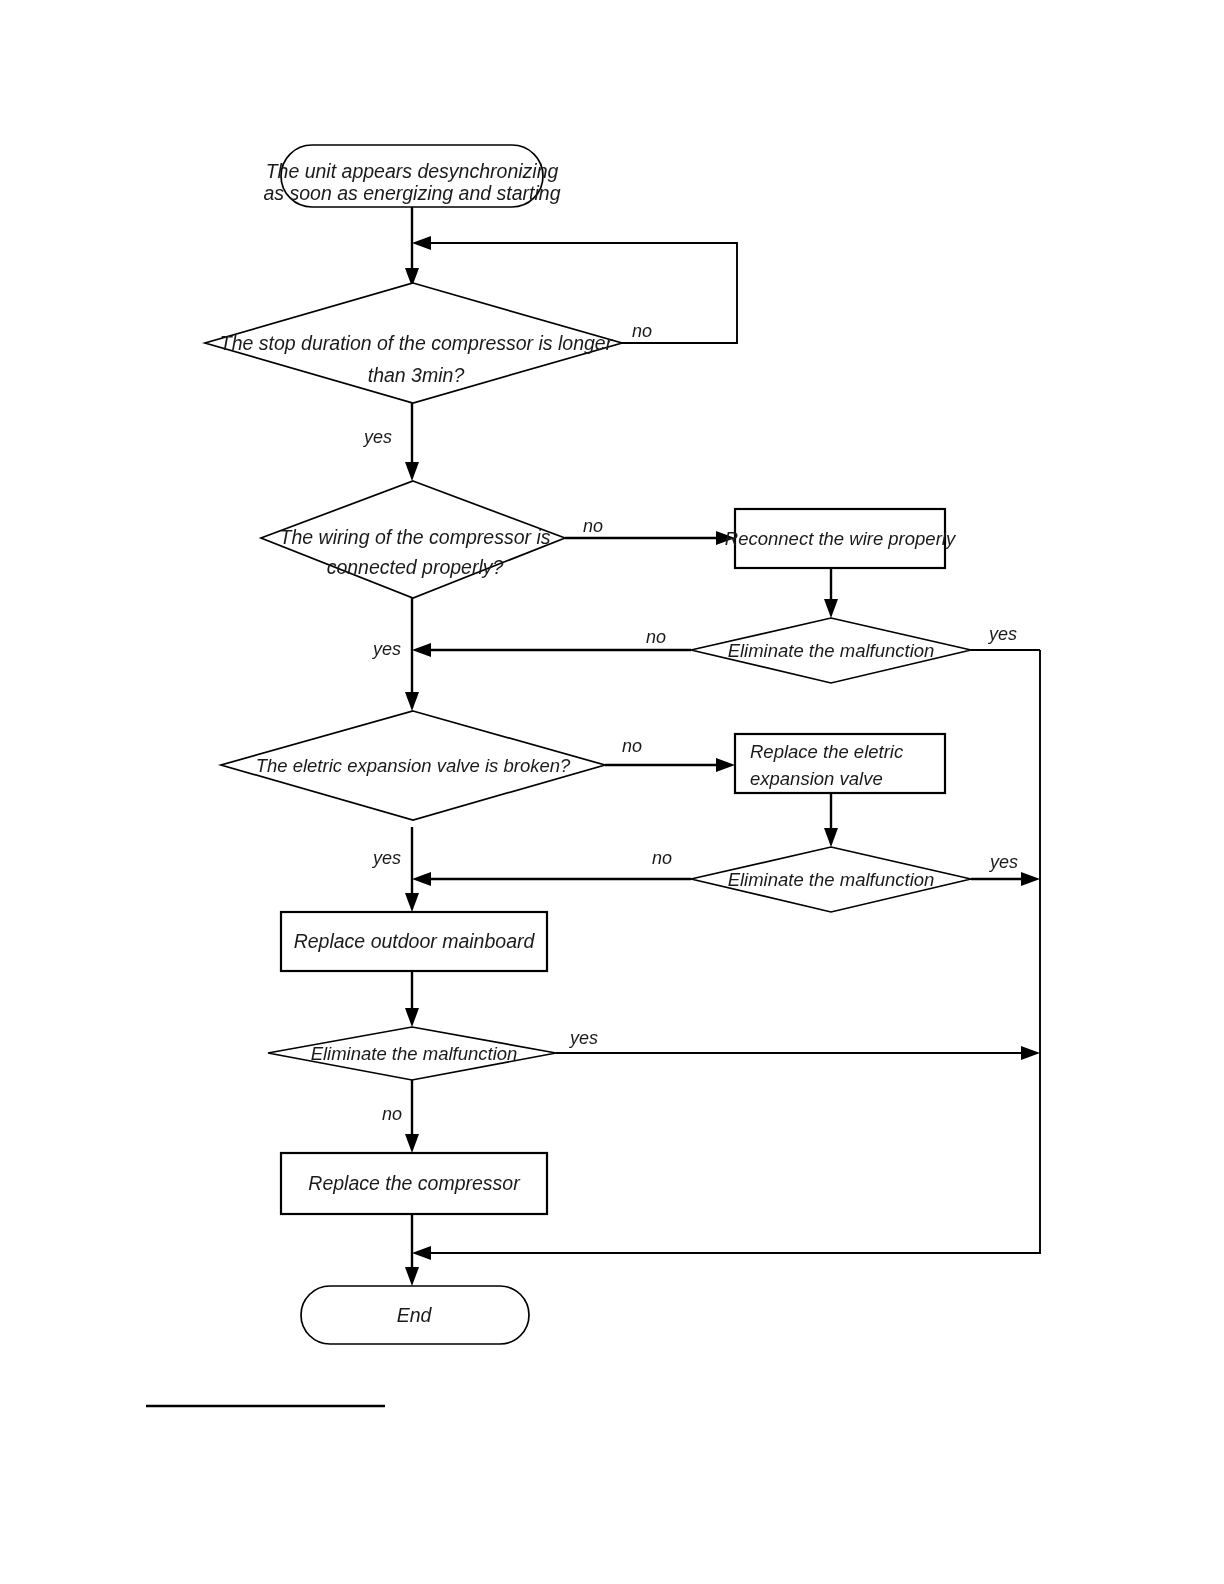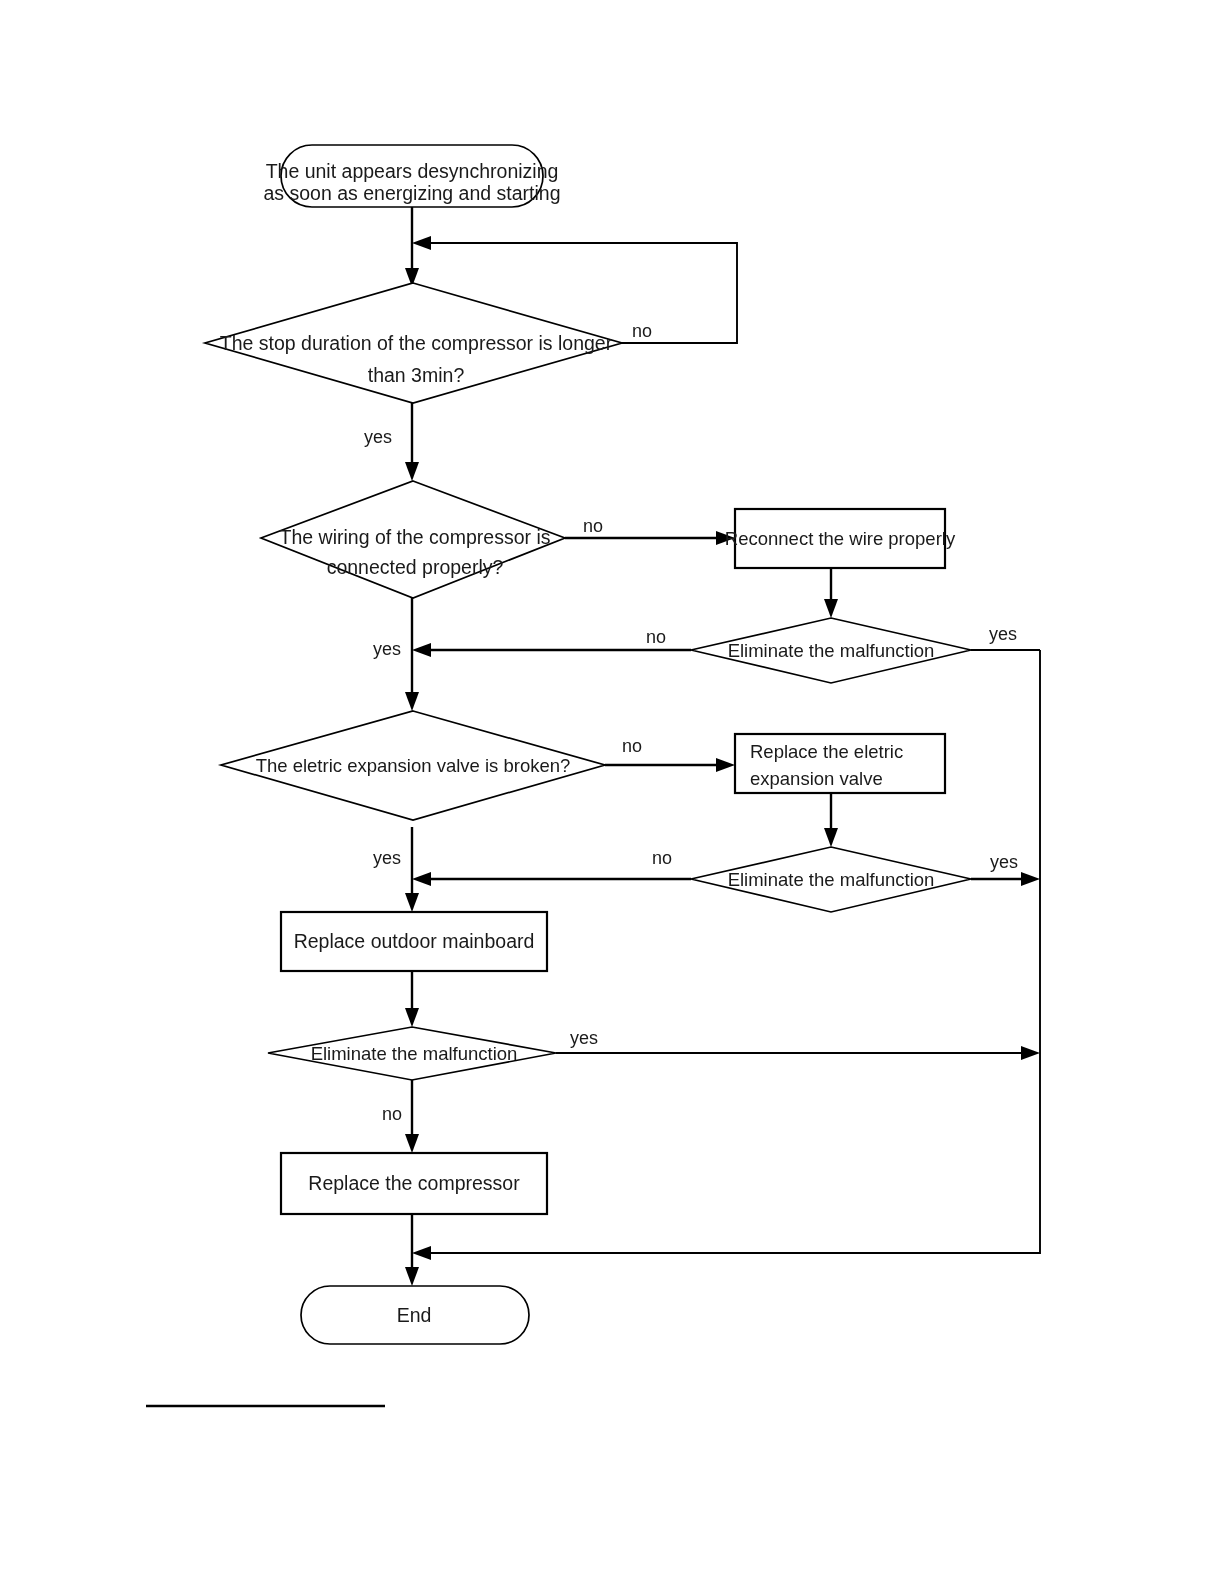--- a/index.html
+++ b/index.html
@@ -14,20 +14,21 @@
     color: #1a1a1a;
     position: relative;
     overflow: hidden;
   }
   #flowchart-root {
     position: absolute;
     left: 0;
     top: 0;
     width: 1224px;
     height: 1584px;
+    font-style: italic;
   }
   svg.chart-canvas {
     display: block;
     width: 1224px;
     height: 1584px;
   }
   .node-fill {
     fill: #ffffff;
     stroke: #000000;
     stroke-width: 2.2;

